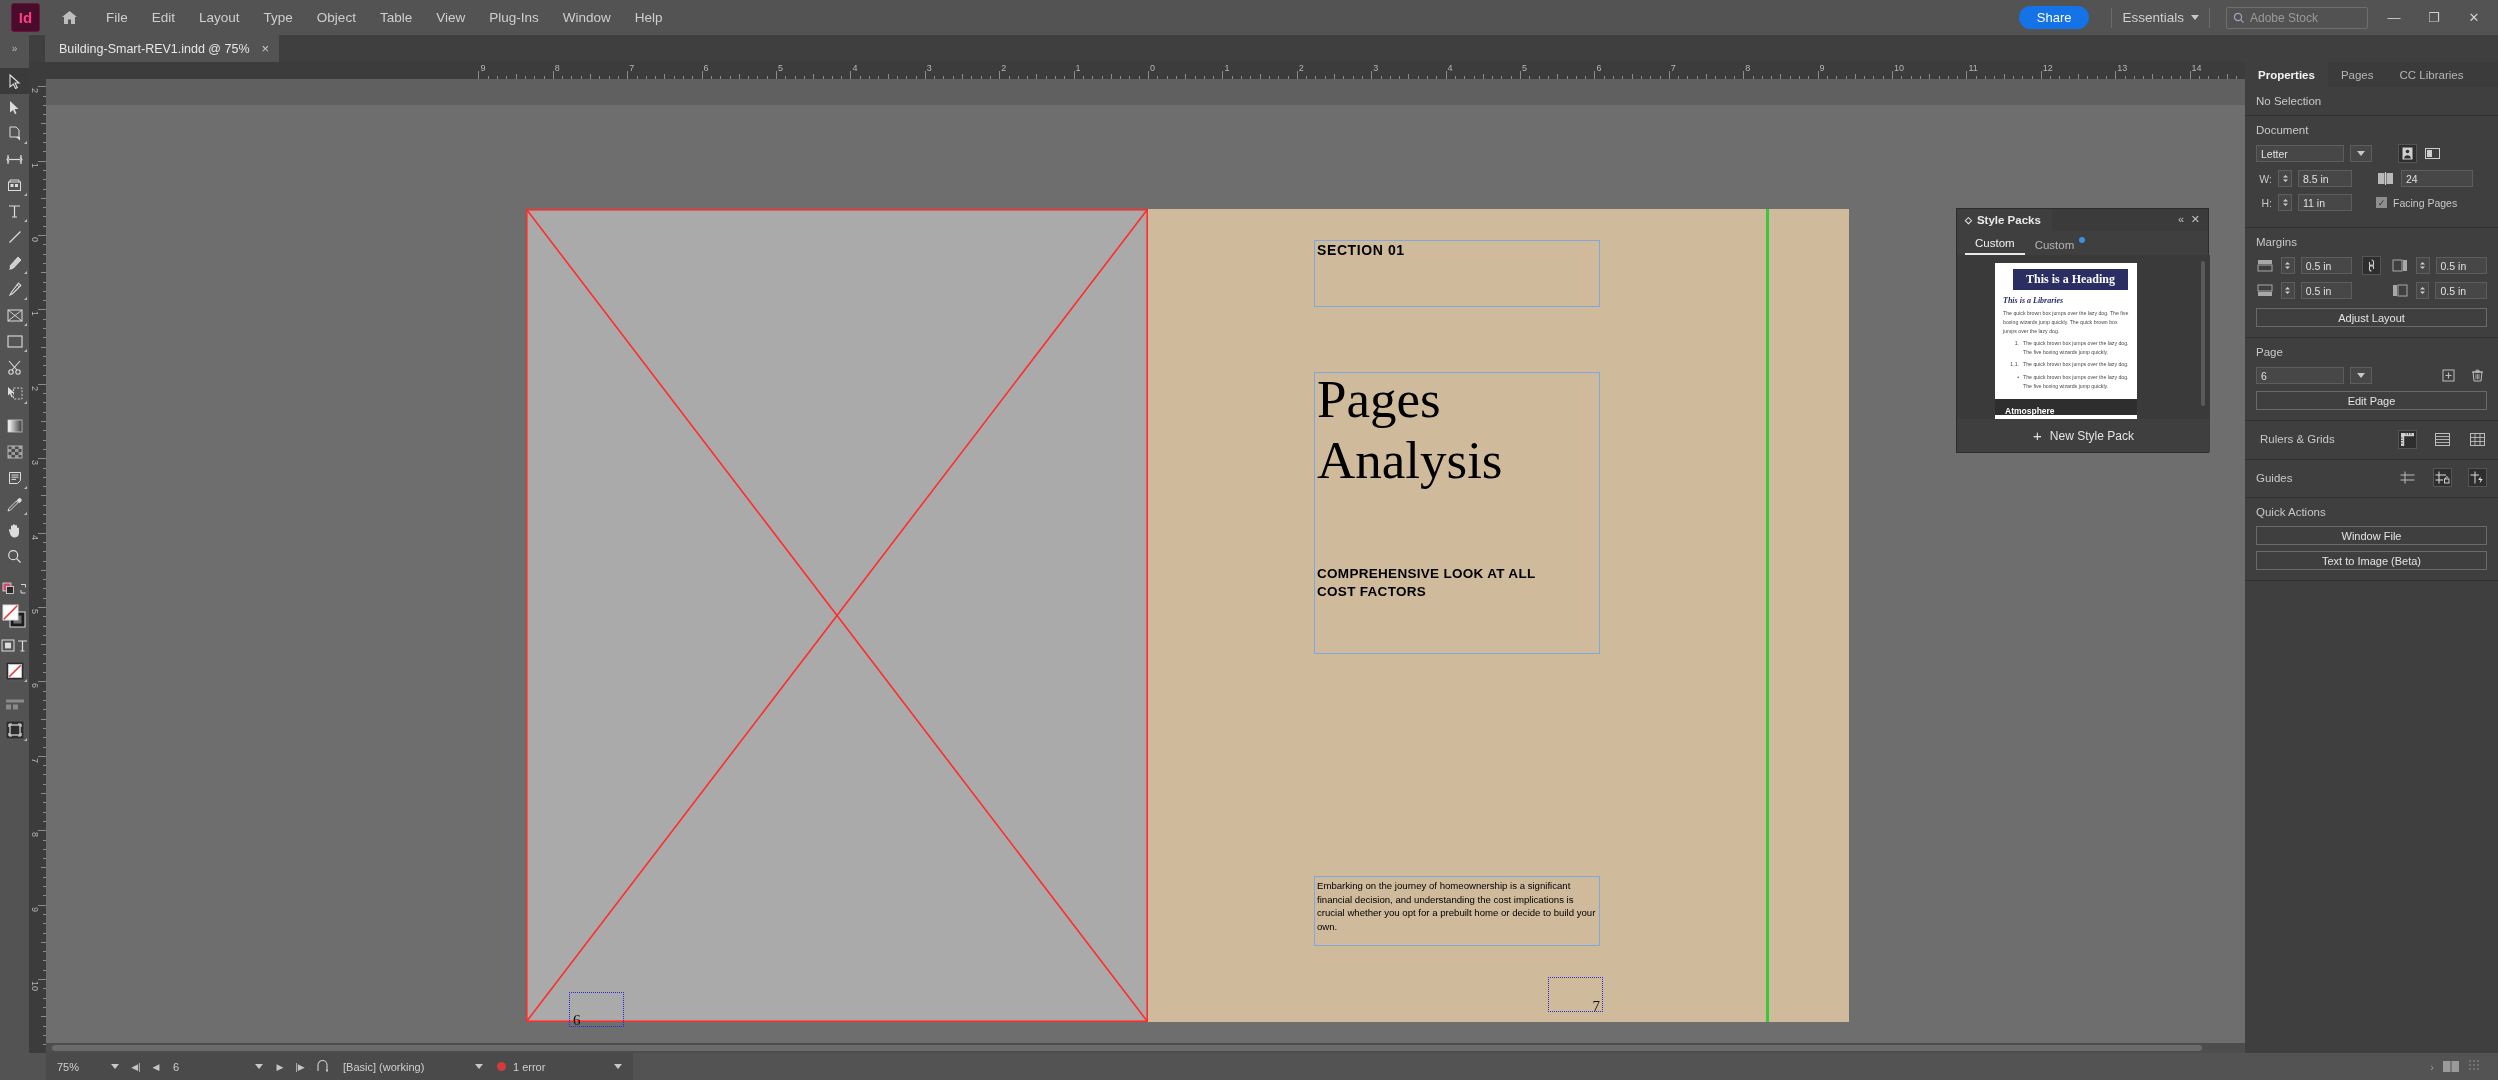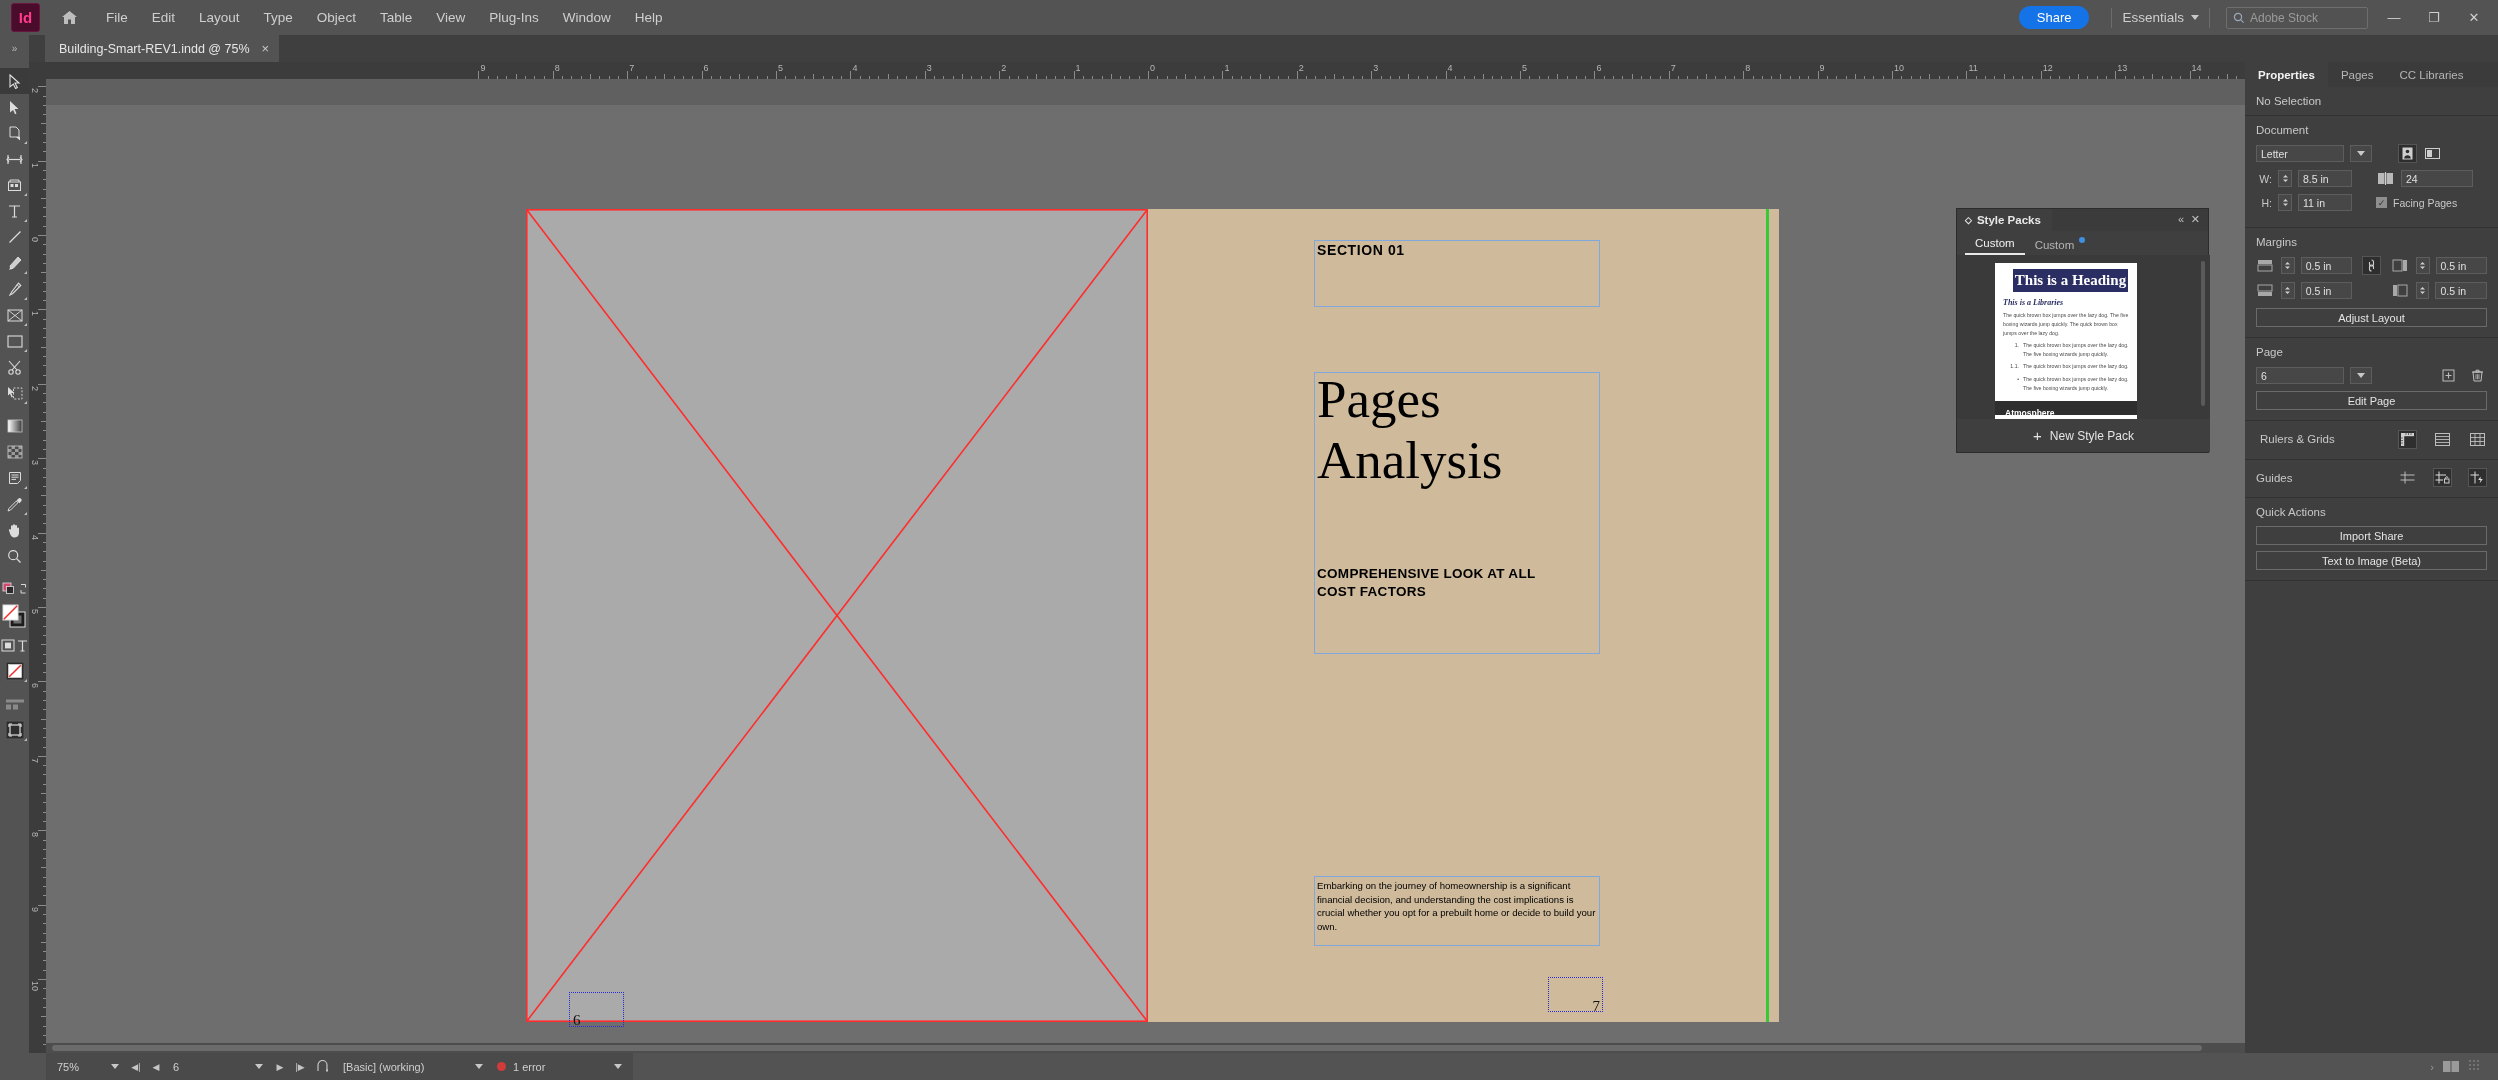--- a/index.html
+++ b/index.html
@@ -44,21 +44,21 @@
   .tick { position:absolute; bottom:0; width:1px; background:#8b8b8b; }
   .tickv { position:absolute; right:0; height:1px; background:#8b8b8b; }
   .rlabel { position:absolute; font-size:9px; color:#b5b5b5; top:1px; }
   .rlabelv { position:absolute; font-size:9px; color:#b5b5b5; left:1px; writing-mode:vertical-rl; }
 
   
   #canvas { position:absolute; left:46px; top:79px; width:2199px; height:974px; background:#6e6e6e; overflow:hidden; }
   #pasteboard-top { position:absolute; left:0; top:0; width:2199px; height:26px; background:#606060; }
   #spread { position:absolute; left:480px; top:130px; width:1243px; height:813px; }
   #page-left  { position:absolute; left:0;   top:0; width:622px; height:813px; background:#aaaaaa; }
-  #page-right { position:absolute; left:622px; top:0; width:631px; height:813px; background:#cfbb9c; }
+  #page-right { position:absolute; left:622px; top:0; width:701px; height:813px; background:#cfbb9c; }
   #green-edge { position:absolute; left:1240px; top:0; width:3px; height:813px; background:#38c838; }
   #img-x { position:absolute; left:0; top:0; width:622px; height:813px; }
   #img-x line { stroke:#ff2d2d; stroke-width:1.6; }
   #img-x rect { fill:none; stroke:#ff2d2d; stroke-width:1.6; }
 
   .tframe { position:absolute; border:1px solid #7fa8dd; }
   .tframe .txt { position:absolute; left:2px; top:0px; right:2px; color:#000; }
 
   .pnum { position:absolute; border:1px dotted #2a2ad8; }
   .pnum span { position:absolute; font-size:15px; color:#111; font-family:"Liberation Serif", serif; }
@@ -71,21 +71,21 @@
   #sp-subtabs { height:24px; display:flex; align-items:flex-end; gap:0; padding-left:8px; border-bottom:0; }
   .sp-sub { font-size:11.5px; color:#b4b4b4; padding:0 10px 4px 10px; position:relative; }
   .sp-sub.on { color:#f0f0f0; border-bottom:2px solid #e8e8e8; }
   .blue-dot { position:absolute; right:-1px; top:-2px; width:6px; height:6px; background:#3e8fe0; border-radius:50%; }
   #sp-scroll { position:absolute; left:0; top:46px; width:253px; height:166px; background:#3a3a3a; overflow:hidden; }
   .sp-card { position:absolute; left:38px; width:142px; background:#fff; }
   #sp-scrollbar { position:absolute; right:3px; top:52px; width:4px; height:145px; background:#5a5a5a; border-radius:2px; }
   #sp-footer { position:absolute; left:0; bottom:0; width:253px; height:33px; background:#3f3f3f; display:flex; align-items:center; justify-content:center; }
   #new-pack { display:flex; align-items:center; gap:8px; font-size:12px; color:#e4e4e4; }
 
-  .pk-head { background:#2b2e62; color:#fff; font-family:"Liberation Serif",serif; font-weight:bold; font-size:15px; text-align:center; padding:3px 0; margin:6px 9px 0 18px; }
+  .pk-head { background:#2b2e62; color:#fff; font-family:"Liberation Serif",serif; font-weight:bold; font-size:12px; text-align:center; padding:3px 0; margin:6px 9px 0 18px; }
   .pk-sub { color:#2b2e62; font-family:"Liberation Serif",serif; font-weight:bold; font-style:italic; font-size:8px; margin:6px 0 0 8px; }
   .pk-body { color:#4a4a4a; font-size:5.2px; line-height:1.75; margin:4px 8px 0 8px; }
   .pk-li { display:flex; gap:4px; font-size:5.2px; color:#4a4a4a; line-height:1.75; margin:3px 8px 0 14px; }
   .pk-li b { font-weight:normal; width:10px; text-align:right; flex:none; }
   .pk-band { background:#2e2e2e; color:#fff; font-size:8.5px; font-weight:bold; padding:7px 0 7px 10px; }
 
   
   #props { position:absolute; left:2245px; top:62px; width:253px; height:991px; background:#3f3f3f; }
   #prop-tabs { height:25px; background:#3b3b3b; display:flex; align-items:stretch; }
   .ptab { padding:0 13px; display:flex; align-items:center; font-size:11.5px; color:#b6b6b6; }
@@ -1036,21 +1036,21 @@
               <line x1="0.5" y1="4" x2="9" y2="4"></line>
             </g>
             <path d="M10.5 5.5L8.2 9h2.3l-.8 3.2L12.8 8h-2.2z" fill="#dcdcdc"></path>
           </svg>
         </div>
     </div>
   </div>
 
   <div class="psec">
     <div class="psec-h">Quick Actions</div>
-    <div class="btn-wide" style="margin-bottom:6px;">Import Share</div>
+    <div class="btn-wide" style="margin-bottom:6px;">Window File</div>
     <div class="btn-wide">Text to Image (Beta)</div>
   </div>
 </div>
 
 <div id="hscroll">
   <div class="thumb"></div>
 </div>
 
 <div id="status">
   <div style="width:46px; height:27px;"></div>

